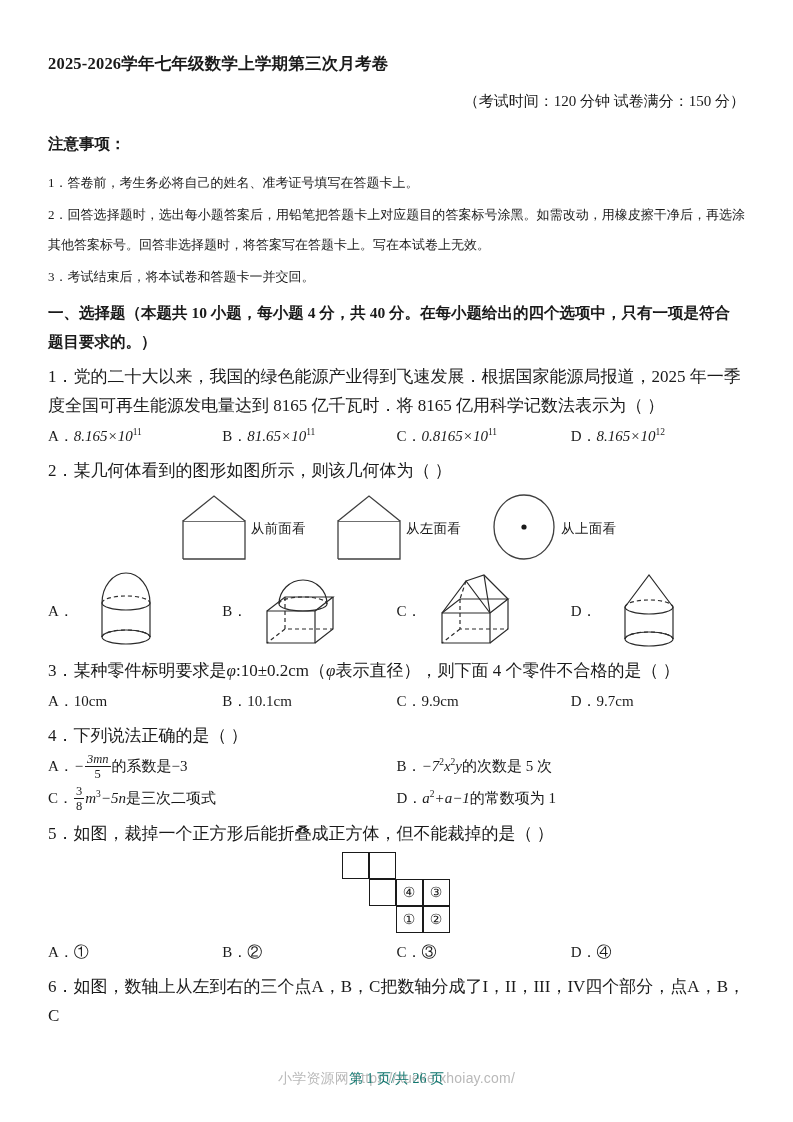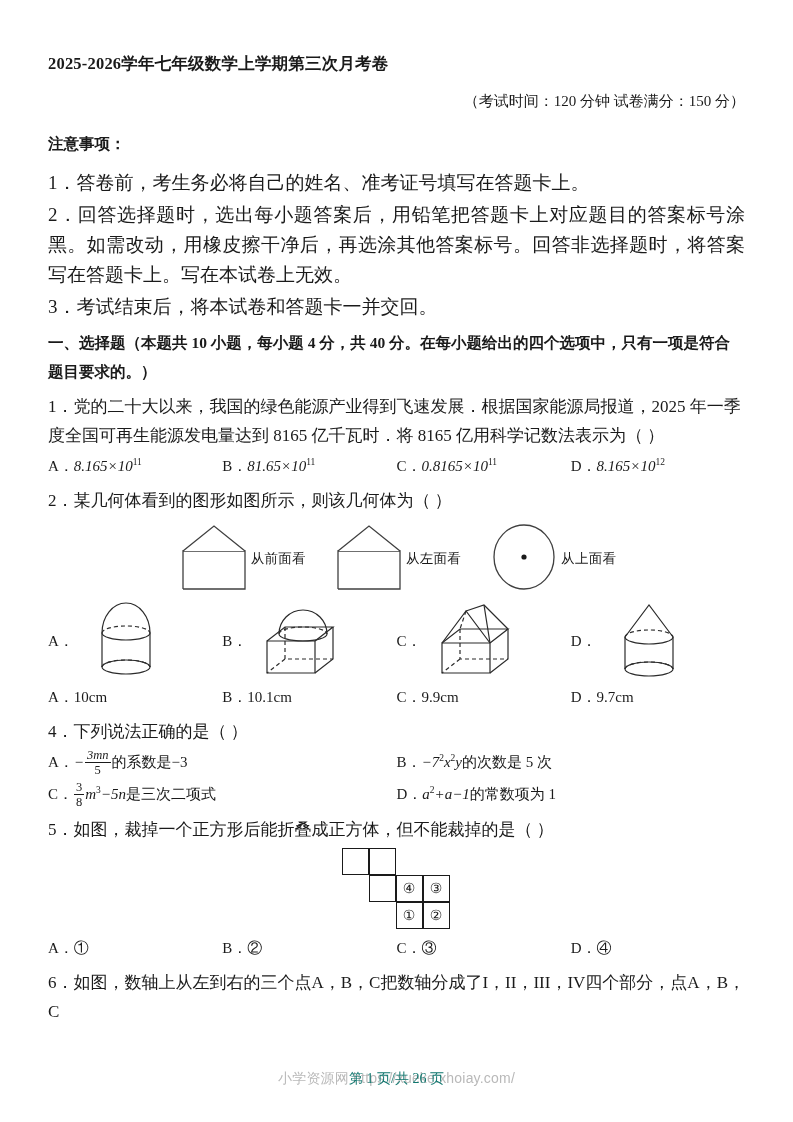--- a/index.html
+++ b/index.html
@@ -20,21 +20,21 @@
   }
   .title{
     text-align:left;font-size:16.5px;font-weight:bold;
     letter-spacing:.2px;margin:0 0 16px 0;line-height:1.4;
   }
   .subtitle{
     text-align:right;font-size:15px;margin:0 0 22px 0;line-height:1.4;
   }
   .bold-head{font-size:15.5px;font-weight:bold;margin:0 0 13px 0;}
   .para{
-    font-size:19px;line-height:30px;margin:0 0 2px 0;text-align:justify;
+    font-size:13px;line-height:30px;margin:0 0 2px 0;text-align:justify;
   }
   .red{color:#c0392b;}
   .sec-head{
     font-size:15.5px;font-weight:bold;line-height:29px;margin:6px 0 6px 0;
   }
   .q{font-size:17px;line-height:29px;margin:5px 0 0 0;}
   .opts{
     display:flex;font-size:15px;line-height:29px;margin:2px 0 0 0;
   }
   .opts .o{flex:0 0 25%;}
@@ -185,20 +185,21 @@
             <ellipse cx="46" cy="68" rx="24" ry="7"></ellipse>
             <path d="M22,36 L46,4 L70,36"></path>
             <path d="M22,36 A24,7 0 0 0 70,36"></path>
             <path d="M22,36 A24,7 0 0 1 70,36" stroke-dasharray="4,3"></path>
             <path d="M22,68 A24,7 0 0 1 70,68" stroke-dasharray="4,3"></path>
           </g>
         </svg>
       </div>
     </div>
 
+    <div class="q"><span>3．某种零件标明要求是</span><span class="mi">φ</span><span>:10±0.2cm（</span><span class="mi">φ</span><span>表示直径），则下面 4 个零件不合格的是（    ）</span></div>
     <div class="opts">
       <div class="o"><span>A．</span><span>10cm</span></div>
       <div class="o"><span>B．</span><span>10.1cm</span></div>
       <div class="o"><span>C．</span><span>9.9cm</span></div>
       <div class="o"><span>D．</span><span>9.7cm</span></div>
     </div>
 
     <div class="q">4．下列说法正确的是（    ）</div>
     <div class="opts narrow">
       <div class="o">

